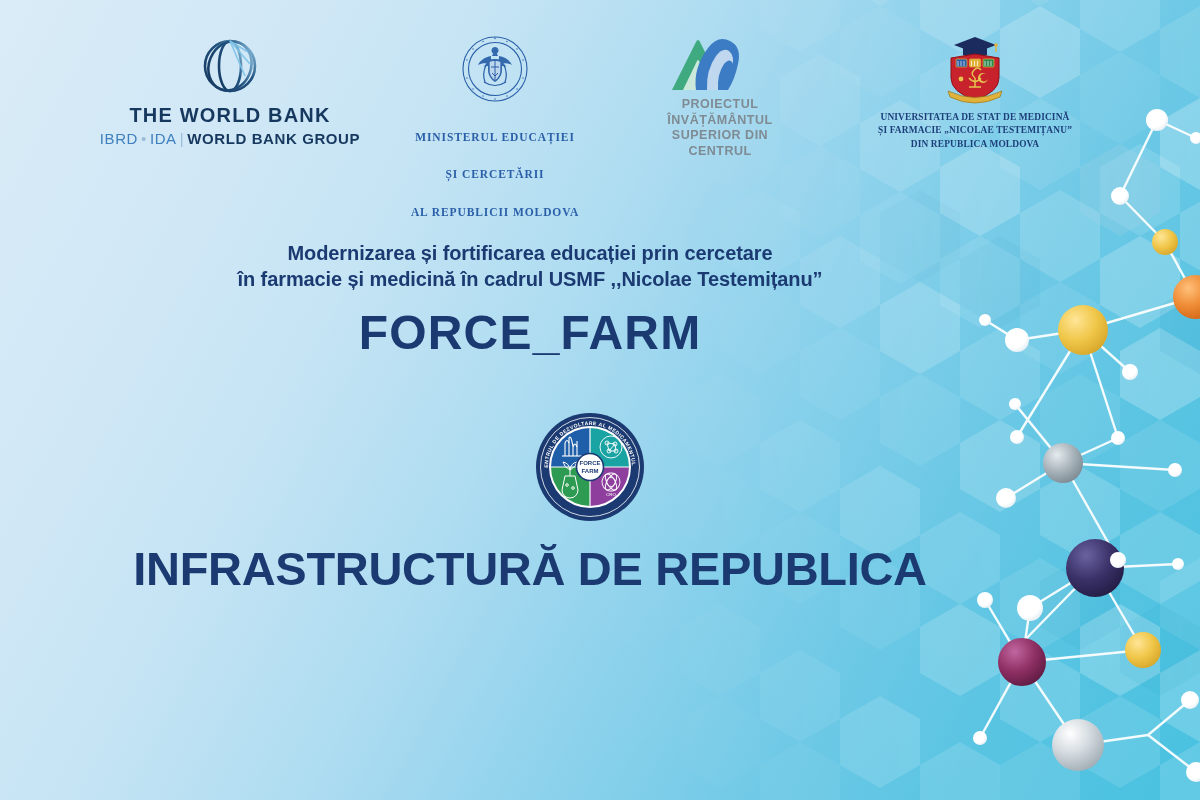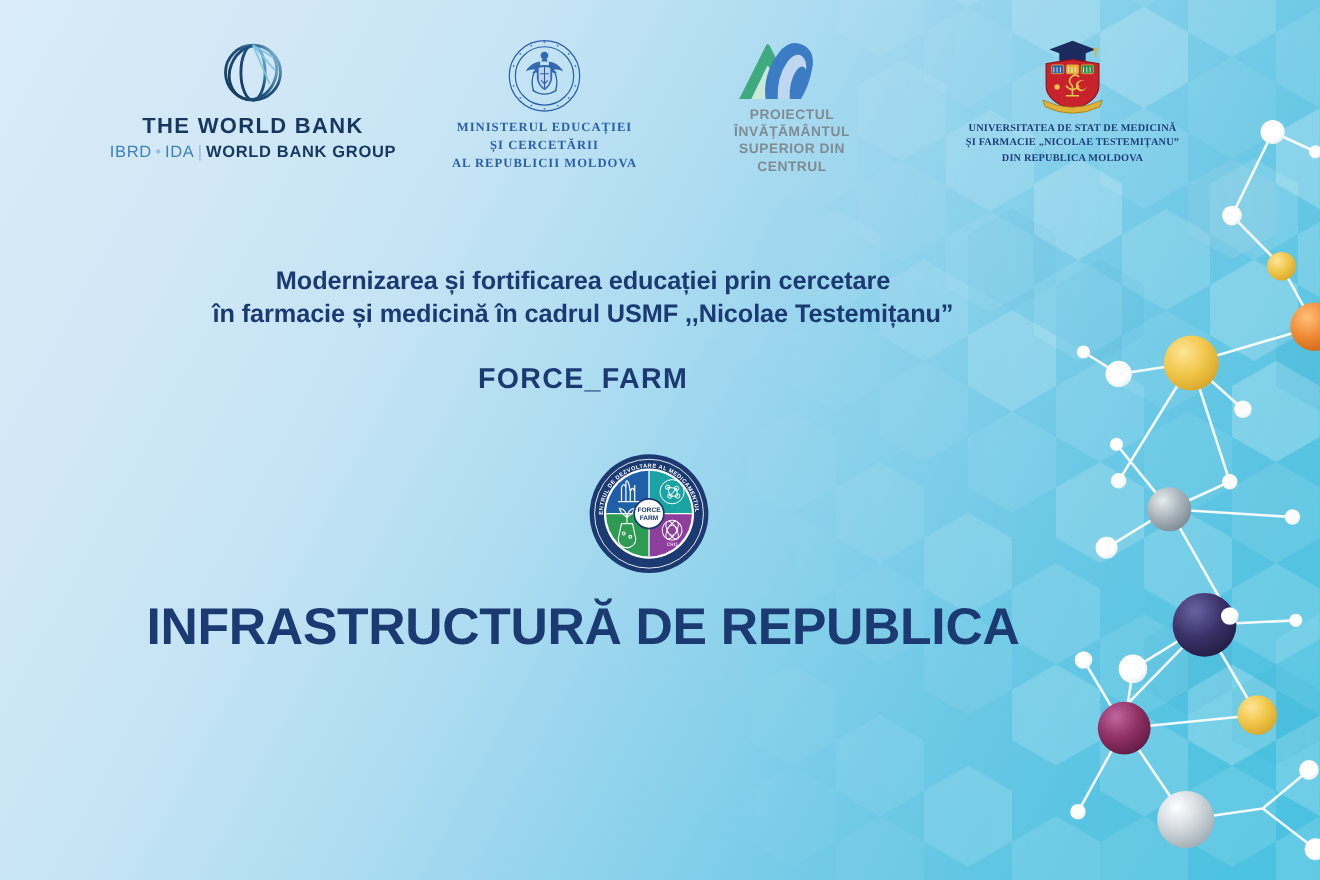--- a/index.html
+++ b/index.html
@@ -52,40 +52,41 @@
   }
   .wb-sub{font-size:15px;letter-spacing:.6px;color:#3e7fbe;white-space:nowrap;}
   .wb-sub .sep{color:#9bbcd8;margin:0 3px;}
   .wb-sub .grp{color:#16375e;font-weight:600;}
 
   .min-mark{width:70px;height:70px;margin-bottom:4px;}
   .min-txt{
     font-family:"Liberation Serif", serif;
     font-size:11.5px;font-weight:700;letter-spacing:.9px;color:#2a5fa8;
     line-height:1.42;
+    margin-top:21px;
   }
 
   .pro-mark{width:108px;height:58px;margin-bottom:5px;}
   .pro-txt{font-size:12.5px;font-weight:600;letter-spacing:.5px;color:#7f8b93;line-height:1.24;}
 
   .usmf-mark{width:66px;height:74px;margin-bottom:3px;}
   .usmf-txt{
     font-family:"Liberation Serif", serif;
     font-size:9.4px;font-weight:700;letter-spacing:.15px;color:#1c3f7a;line-height:1.42;
   }
 
   
   .headwrap{position:absolute;top:240px;left:0;width:1060px;text-align:center;}
   .head-l1,.head-l2{
-    font-size:23px;font-weight:700;color:#1b3a72;line-height:1.32;
+    font-size:20px;font-weight:700;color:#1b3a72;line-height:1.32;
     letter-spacing:-.1px;
   }
   .acronym{
-    margin-top:28px;
-    font-size:26px;font-weight:700;color:#1b3a72;letter-spacing:1.2px;
+    margin-top:12px;
+    font-size:48px;font-weight:700;color:#1b3a72;letter-spacing:1.2px;
   }
 
   
   .seal{position:absolute;top:412px;left:535px;width:110px;height:110px;}
 
   
   .bigtitle{position:absolute;top:538px;left:0;width:1060px;text-align:center;}
   .bt-l1,.bt-l2{
     font-size:47px;font-weight:800;color:#1b3a72;line-height:1.30;
     letter-spacing:-.3px;white-space:nowrap;

